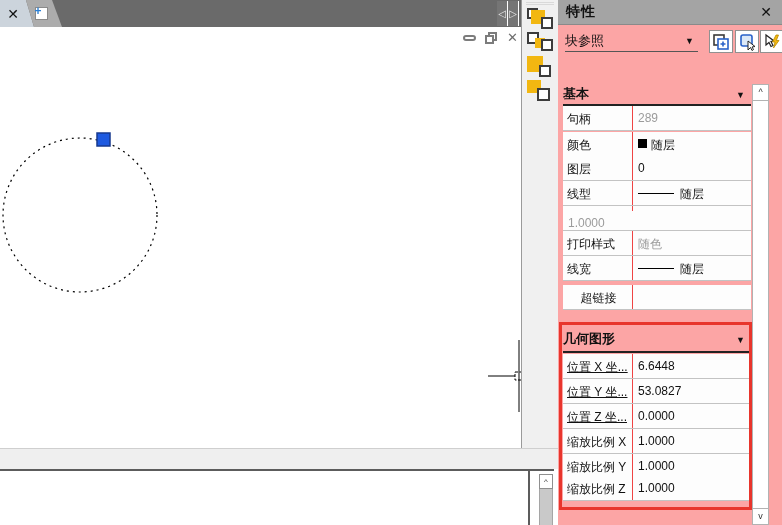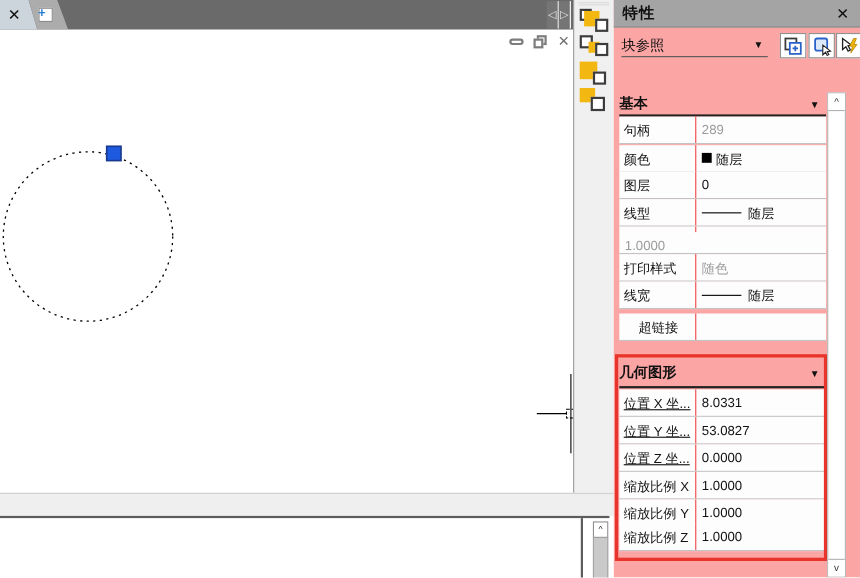--- a/index.html
+++ b/index.html
@@ -235,21 +235,21 @@
     </div>
 
     <div class="sec-head" style="top:330px;">
       <span>几何图形</span>
       <span class="caret">▼</span>
     </div>
     <div class="sec-rule" style="top:351px;"></div>
 
     <div class="prow" style="top:354px;">
       <div class="lbl link">位置 X 坐...</div>
-      <div class="val">8.0331</div>
+      <div class="val">6.6448</div>
     </div>
     <div class="prow" style="top:379px;">
       <div class="lbl link">位置 Y 坐...</div>
       <div class="val">53.0827</div>
     </div>
     <div class="prow" style="top:404px;">
       <div class="lbl link">位置 Z 坐...</div>
       <div class="val">0.0000</div>
     </div>
     <div class="prow" style="top:429px;">

